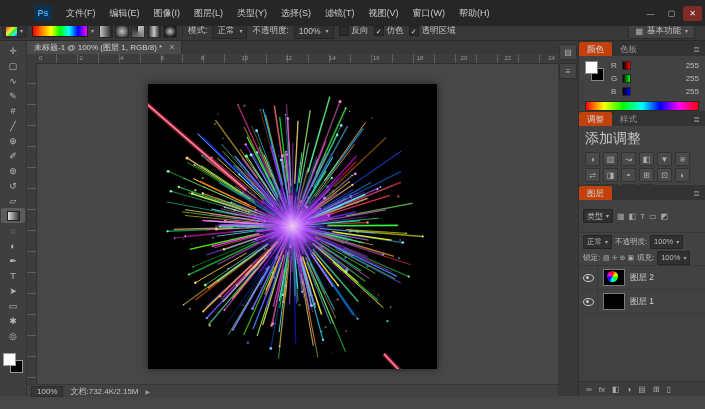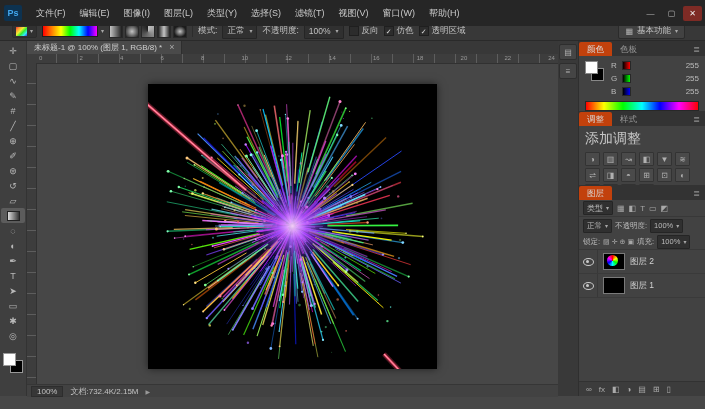--- a/index.html
+++ b/index.html
@@ -1,28 +1,28 @@
 <!DOCTYPE html>
 <html><head>
 <meta charset="utf-8">
 <style>
   html,body{margin:0;padding:0;background:#222;}
   #app{position:relative;width:705px;height:409px;background:#474747;overflow:hidden;
        font-family:"Liberation Sans",sans-serif;color:#c8c8c8;user-select:none;}
   
-  .menubar{position:absolute;top:0;left:0;right:0;height:26px;background:#262626;display:flex;align-items:center;z-index:6;}
+  .menubar{position:absolute;top:0;left:0;right:0;height:26px;background:#262626;display:flex;align-items:center;z-index:6;padding-left:30px;}
   .pslogo{width:18px;height:16px;margin:0 7px 0 4px;background:#0d3250;color:#42a7ee;font-size:9px;font-weight:bold;
           display:flex;align-items:center;justify-content:center;border-radius:2px;}
   .menu-item{font-size:9px;color:#c9c9c9;padding:0 7px;line-height:22px;white-space:nowrap;}
   .winctl{margin-left:auto;display:flex;align-items:center;margin-right:3px;}
   .winbtn{width:19px;height:15px;display:flex;align-items:center;justify-content:center;color:#bdbdbd;font-size:8px;margin-left:2px;border-radius:2px;}
   .winbtn.close{background:#7e2b25;color:#eee;}
   
   .optionsbar{position:absolute;top:22px;left:0;right:0;height:18px;background:#383838;border-bottom:1px solid #2a2a2a;
-              display:flex;align-items:center;gap:5px;padding:0 12px;font-size:8.5px;color:#c0c0c0;z-index:5;}
+              display:flex;align-items:center;gap:5px;padding:0 2px;font-size:8.5px;color:#c0c0c0;z-index:5;}
   .tool-preset{display:flex;align-items:center;gap:3px;padding:1px 3px;border:1px solid #2b2b2b;background:#313131;border-radius:2px;}
   .tp-swatch{width:11px;height:9px;background:linear-gradient(135deg,#e33,#f93,#ee3,#3e3,#3ee,#33e);display:inline-block;}
   .caret{font-size:6px;color:#a8a8a8;line-height:1;}
   .grad-wrap{display:flex;align-items:center;gap:3px;}
   .grad-preview{width:54px;height:10px;border:1px solid #1d1d1d;display:inline-block;
                 background:linear-gradient(to right,#f00,#ff8000,#ff0,#0f0,#0ff,#00f,#f0f);}
   .grad-types{display:flex;gap:2px;}
   .gt{width:12px;height:11px;border:1px solid #282828;display:inline-block;}
   .gt.linear{background:linear-gradient(to right,#c4c4c4,#1c1c1c);}
   .gt.radial{background:radial-gradient(circle,#c4c4c4,#1c1c1c);}
@@ -93,21 +93,21 @@
   .ch-val{font-size:8px;color:#bbb;width:16px;text-align:right;flex:none;margin-left:48px;}
   .spectrum{height:8px;margin:3px 6px 0;border:1px solid #282828;
             background:linear-gradient(to right,#f00 0%,#ff0 16%,#0f0 33%,#0ff 50%,#00f 66%,#f0f 83%,#f00 100%);}
   .panel-adjust{height:74px;flex:none;}
   .adjust-body{padding:4px 6px;}
   .adjust-title{font-size:14px;color:#c5c5c5;margin-bottom:4px;}
   .adj-grid{display:flex;flex-wrap:wrap;gap:2px 3px;}
   .adj-icon{width:13px;height:12px;display:flex;align-items:center;justify-content:center;color:#b0b0b0;font-size:8px;
             background:#4a4a4a;border:1px solid #333;border-radius:1px;}
   .panel-layers{flex:1;display:flex;flex-direction:column;min-height:0;}
-  .filter-row{height:16px;display:flex;align-items:center;gap:4px;padding:0 4px;border-bottom:1px solid #383838;font-size:8px;color:#bbb;flex:none;}
+  .filter-row{height:16px;display:flex;align-items:center;gap:4px;padding:8px 4px;border-bottom:1px solid #383838;font-size:8px;color:#bbb;flex:none;}
   .filter-icons{display:flex;gap:4px;color:#a8a8a8;font-size:8px;}
   .blend-row{height:17px;display:flex;align-items:center;gap:3px;padding:0 4px;font-size:7.5px;color:#bbb;flex:none;}
   .lock-row{height:15px;display:flex;align-items:center;gap:3px;padding:0 4px;font-size:7.5px;color:#bbb;border-bottom:1px solid #383838;flex:none;}
   .lock-icons{display:flex;gap:2px;font-size:7px;color:#a8a8a8;}
   .dd.small{height:12px;padding:0 3px;gap:3px;}
   .layer-list{flex:1;overflow:hidden;background:#424242;}
   .layer-row{height:23px;display:flex;align-items:center;border-bottom:1px solid #3a3a3a;}
   .layer-row.selected{background:#4d6782;}
   .eye-cell{width:18px;align-self:stretch;border-right:1px solid #383838;display:flex;align-items:center;justify-content:center;flex:none;}
   .eye{width:9px;height:6px;border:1px solid #cacaca;border-radius:50%;position:relative;}

